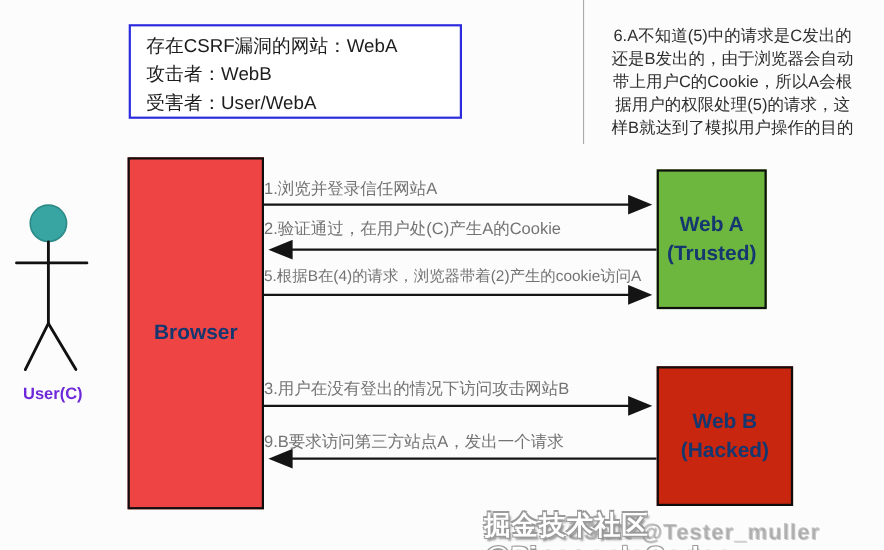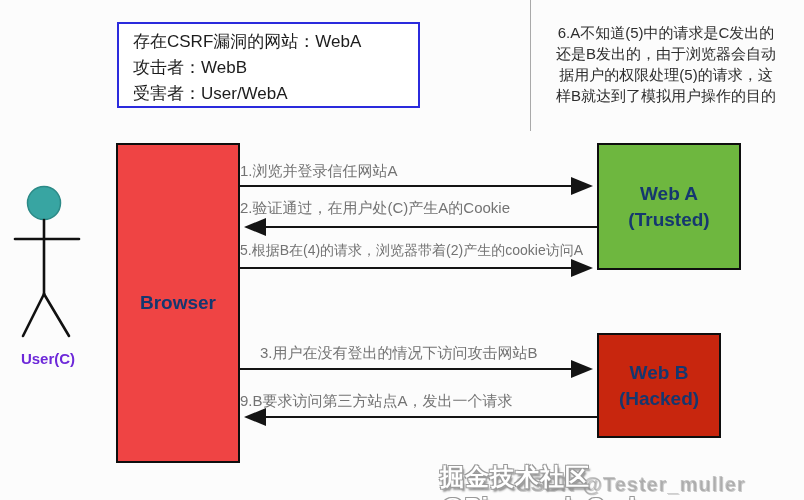--- a/index.html
+++ b/index.html
@@ -45,33 +45,33 @@
   
   .node {
     position: absolute;
     border: 2px solid #0e0e0e;
     display: flex; flex-direction: column;
     align-items: center; justify-content: center;
     font-weight: bold; font-size: 19px; color: #15376f;
     text-align: center; line-height: 26px;
   }
   .node-browser { left: 116px; top: 143px; width: 124px; height: 320px; }
-  .node-weba    { left: 597px; top: 143px; width: 144px; height: 127px; text-align: right; }
-  .node-webb    { left: 597px; top: 333px; width: 124px; height: 105px; }
+  .node-weba    { left: 597px; top: 154px; width: 100px; height: 127px; text-align: right; }
+  .node-webb    { left: 597px; top: 333px; width: 124px; height: 127px; }
   
   .arrows-svg { position: absolute; left: 240px; top: 140px; }
   .flow-label {
     position: absolute; left: 240px; width: 315px;
     text-align: left; font-size: 15px; color: #737373;
     white-space: nowrap;
   }
   .fl-1 { top: 162px; }
   .fl-2 { top: 199px; }
   .fl-5 { top: 242px; font-size: 14px; }
-  .fl-3 { top: 344px; padding-left: 20px; }
+  .fl-3 { top: 344px; }
   .fl-4 { top: 392px; }
   
   .wm-csdn {
     position: absolute; left: 515px; top: 473px;
     font-size: 20px; font-weight: bold; letter-spacing: 1px;
     color: rgba(150,150,150,0.55);
     text-shadow: 1px 1px 0 rgba(110,110,110,0.35);
     z-index: 6;
   }
   .wm-juejin {
@@ -93,20 +93,21 @@
   <div class="legend" style="border-color: rgb(43, 43, 221);">
     <div class="line">存在CSRF漏洞的网站：WebA</div>
     <div class="line">攻击者：WebB</div>
     <div class="line">受害者：User/WebA</div>
   </div>
 
   <div class="divider"></div>
   <div class="note">
     <div class="line">6.A不知道(5)中的请求是C发出的</div>
     <div class="line">还是B发出的，由于浏览器会自动</div>
+    <div class="line">带上用户C的Cookie，所以A会根</div>
     <div class="line">据用户的权限处理(5)的请求，这</div>
     <div class="line">样B就达到了模拟用户操作的目的</div>
   </div>
 
   <svg class="figure-svg" width="84" height="156" viewBox="0 0 84 156">
     <circle cx="38" cy="19" r="16.5" stroke="#2c8a87" stroke-width="1.5" fill="#38a5a2"></circle>
     <g stroke="#111" stroke-width="2.6" stroke-linecap="round" fill="none">
       <line x1="38" y1="36" x2="38" y2="110"></line>
       <line x1="9" y1="55" x2="73" y2="55"></line>
       <line x1="38" y1="110" x2="17" y2="152"></line>

